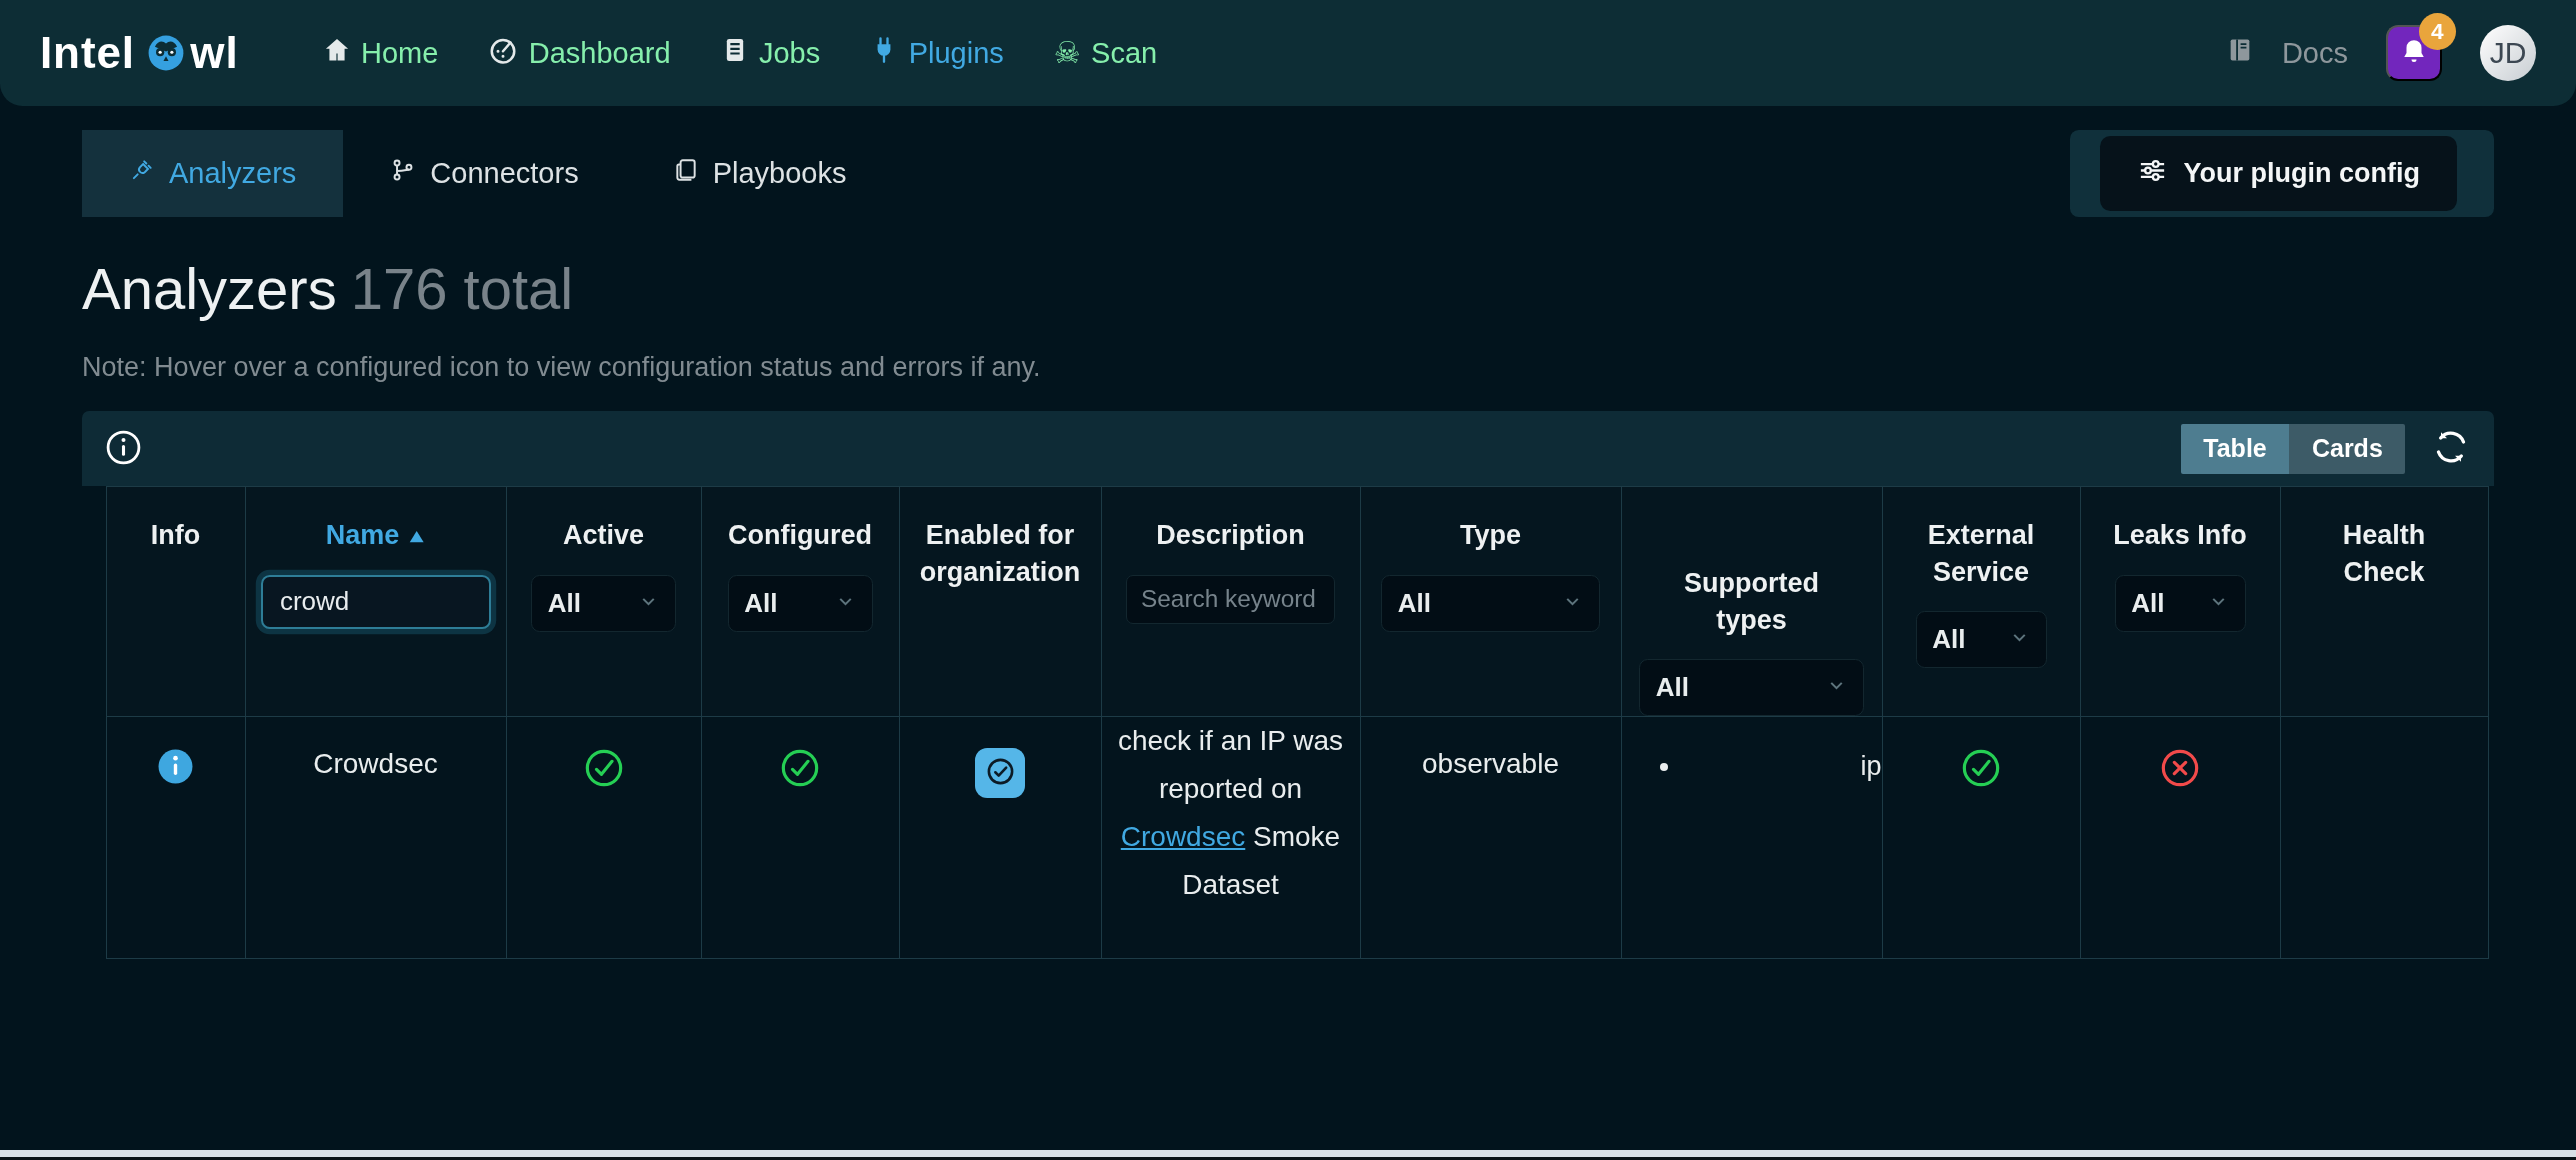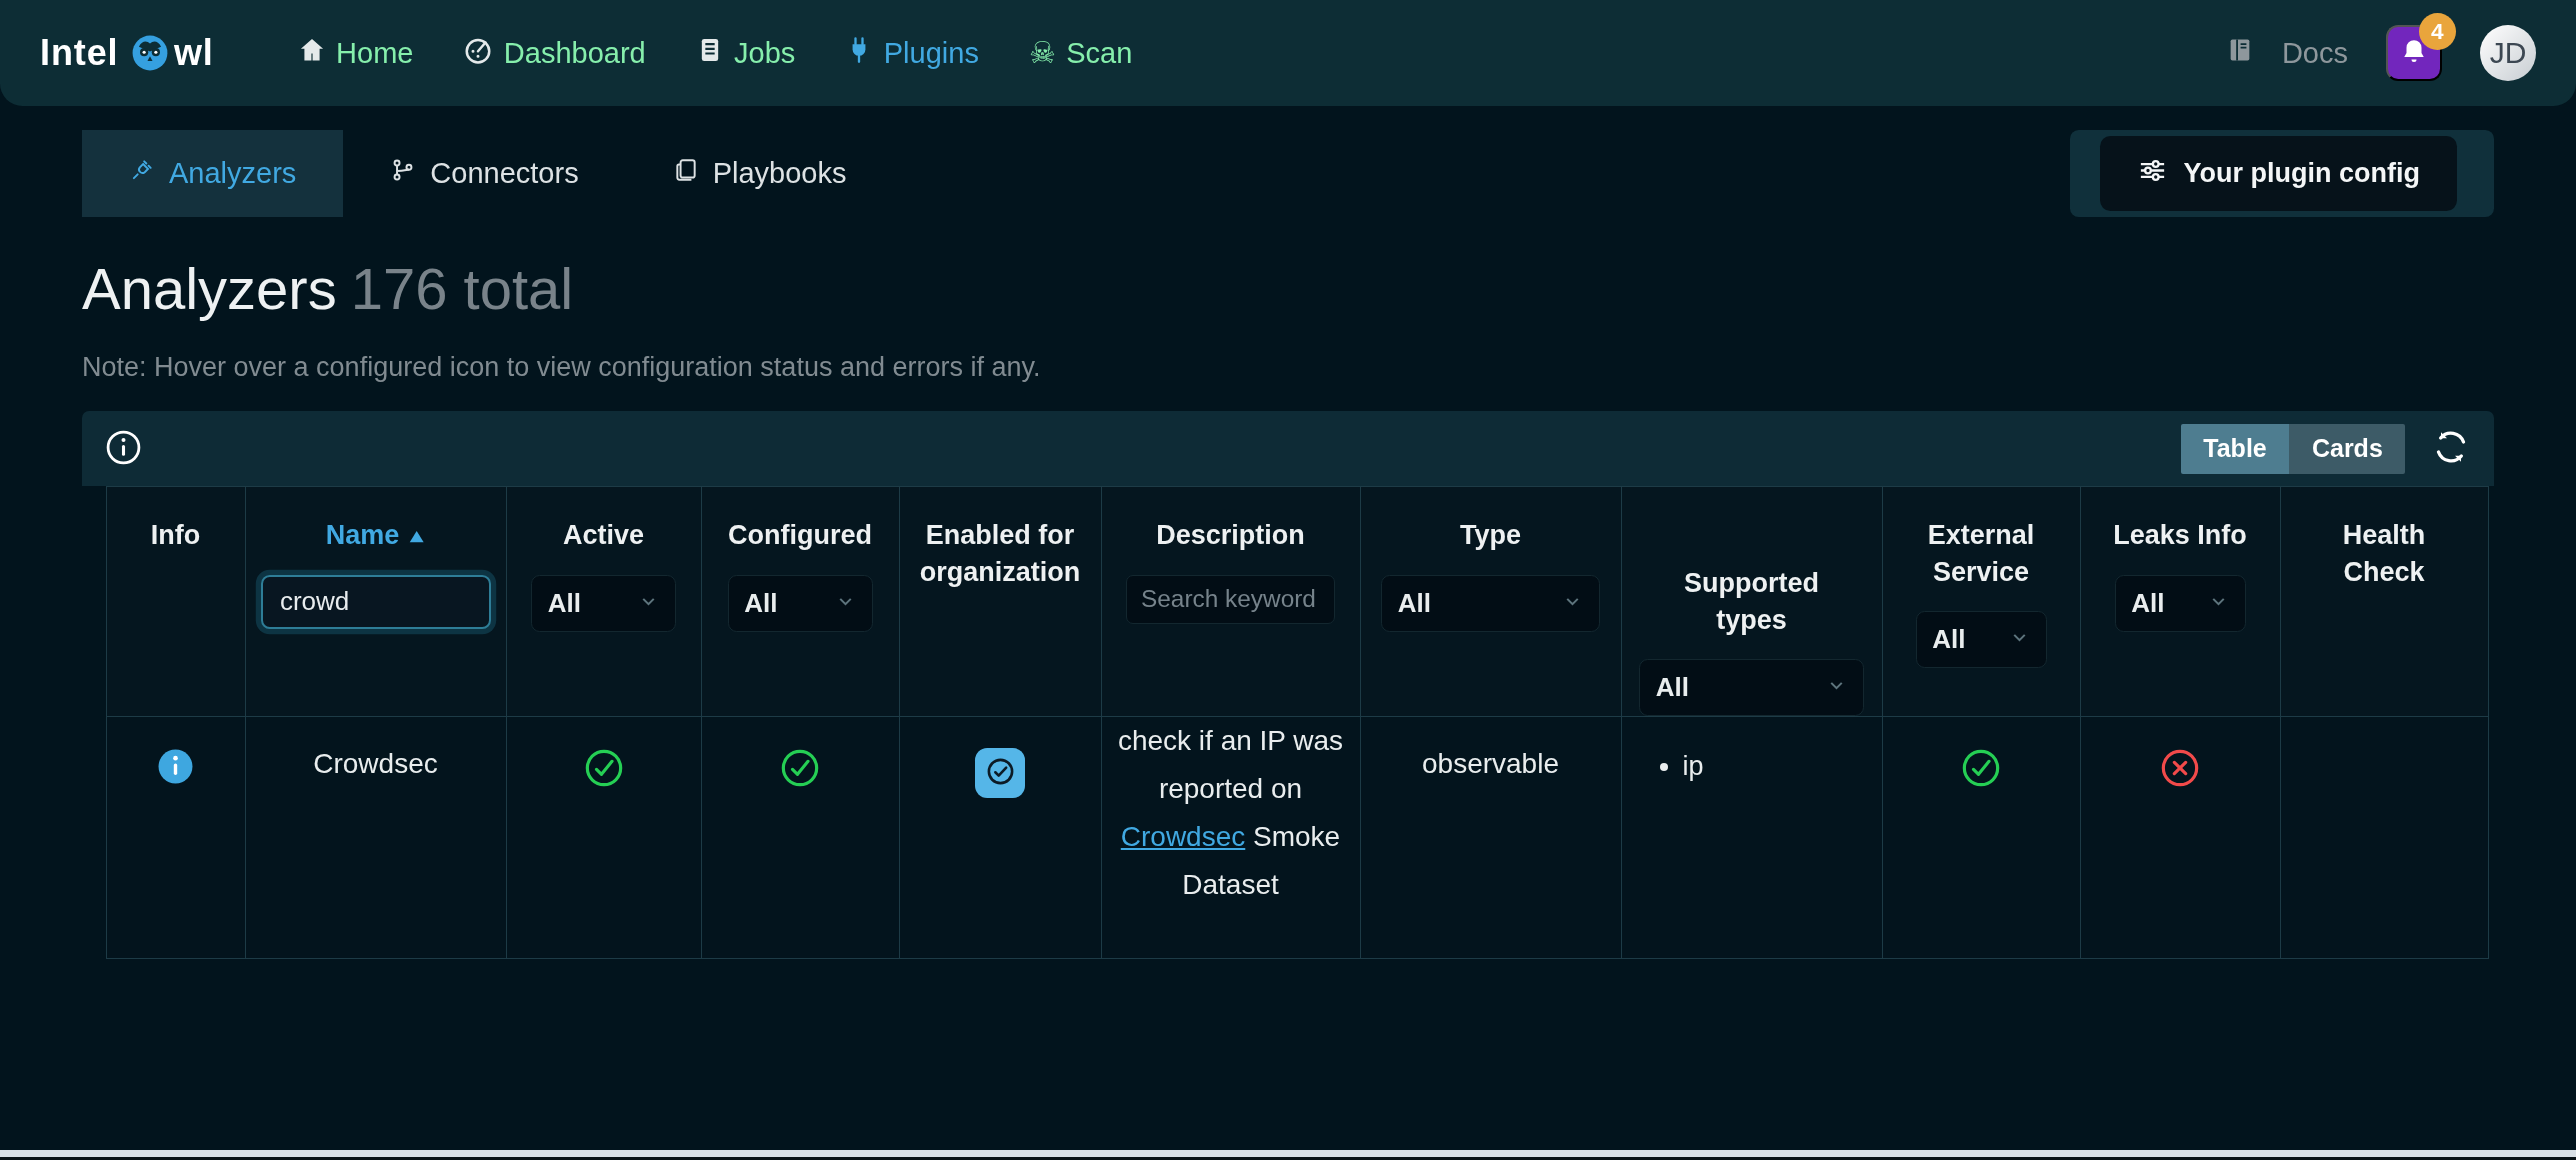--- a/index.html
+++ b/index.html
@@ -13,21 +13,21 @@
   }
   .app { position:absolute; inset:0; background:#02141d; }
 
   
   .navbar {
     height:106px; background:#0d2d35;
     border-radius:0 0 22.6px 22.6px;
     display:flex; align-items:center;
     padding:0 40px;
   }
-  .logo { display:flex; align-items:center; font-size:36px; font-weight:bold; letter-spacing:0.9px; color:#ffffff; cursor:pointer; }
+  .logo { display:flex; align-items:center; font-size:44px; font-weight:bold; letter-spacing:0.9px; color:#ffffff; cursor:pointer; }
   .logo .owl { margin:0 5.2px 0 12.2px; display:inline-flex; }
   .nav-items { display:flex; align-items:center; gap:50px; margin-left:84px; }
   .nav-item { display:flex; align-items:center; gap:10.4px; font-size:29px; color:#86efac; cursor:pointer; }
   .nav-item svg, .nav-item .glyph { flex:0 0 auto; }
   .nav-item.active { color:#41a9e2; }
   .glyph { font-size:30px; line-height:1; }
   .nav-right { margin-left:auto; display:flex; align-items:center; gap:38px; }
   .docs { display:flex; align-items:center; gap:28px; font-size:29px; color:#8e979c; cursor:pointer; }
   .bell-btn {
     position:relative; width:56px; height:56px; border-radius:12.2px;
@@ -101,21 +101,21 @@
   }
   .desc-filter::placeholder { color:#76838b; }
   .fake-select {
     height:57px; background:#020d15; border:1.7px solid #13272f; border-radius:8.7px;
     display:flex; align-items:center; justify-content:space-between;
     padding:0 15.7px; font-size:26px; color:#e9edee; cursor:pointer;
   }
   .w-sm { width:145px; } .w-lg { width:219px; } .w-xl { width:225px; } .w-xs { width:131px; }
   .cell-desc { font-size:27px; line-height:48px; padding:31px 10.4px 0; }
   .desc-link { color:#41a9e2; text-decoration:underline; cursor:pointer; }
-  .supported-list { text-align:left; margin-left:61px; }
+  .supported-list { text-align:right; margin-left:61px; }
   .supported-list li { font-size:27px; line-height:1.4; }
   .enabled-btn {
     width:50px; height:50px; border:none; border-radius:12.2px; background:#55b6e8;
     display:inline-flex; align-items:center; justify-content:center; cursor:pointer;
   }
 
   
   .bottom-scrollbar { position:absolute; left:0; right:0; bottom:2.6px; height:7.8px; background:#d9dfe5; }
   .bottom-edge { position:absolute; left:0; right:0; bottom:0; height:2.6px; background:#0a1115; }
 </style>

